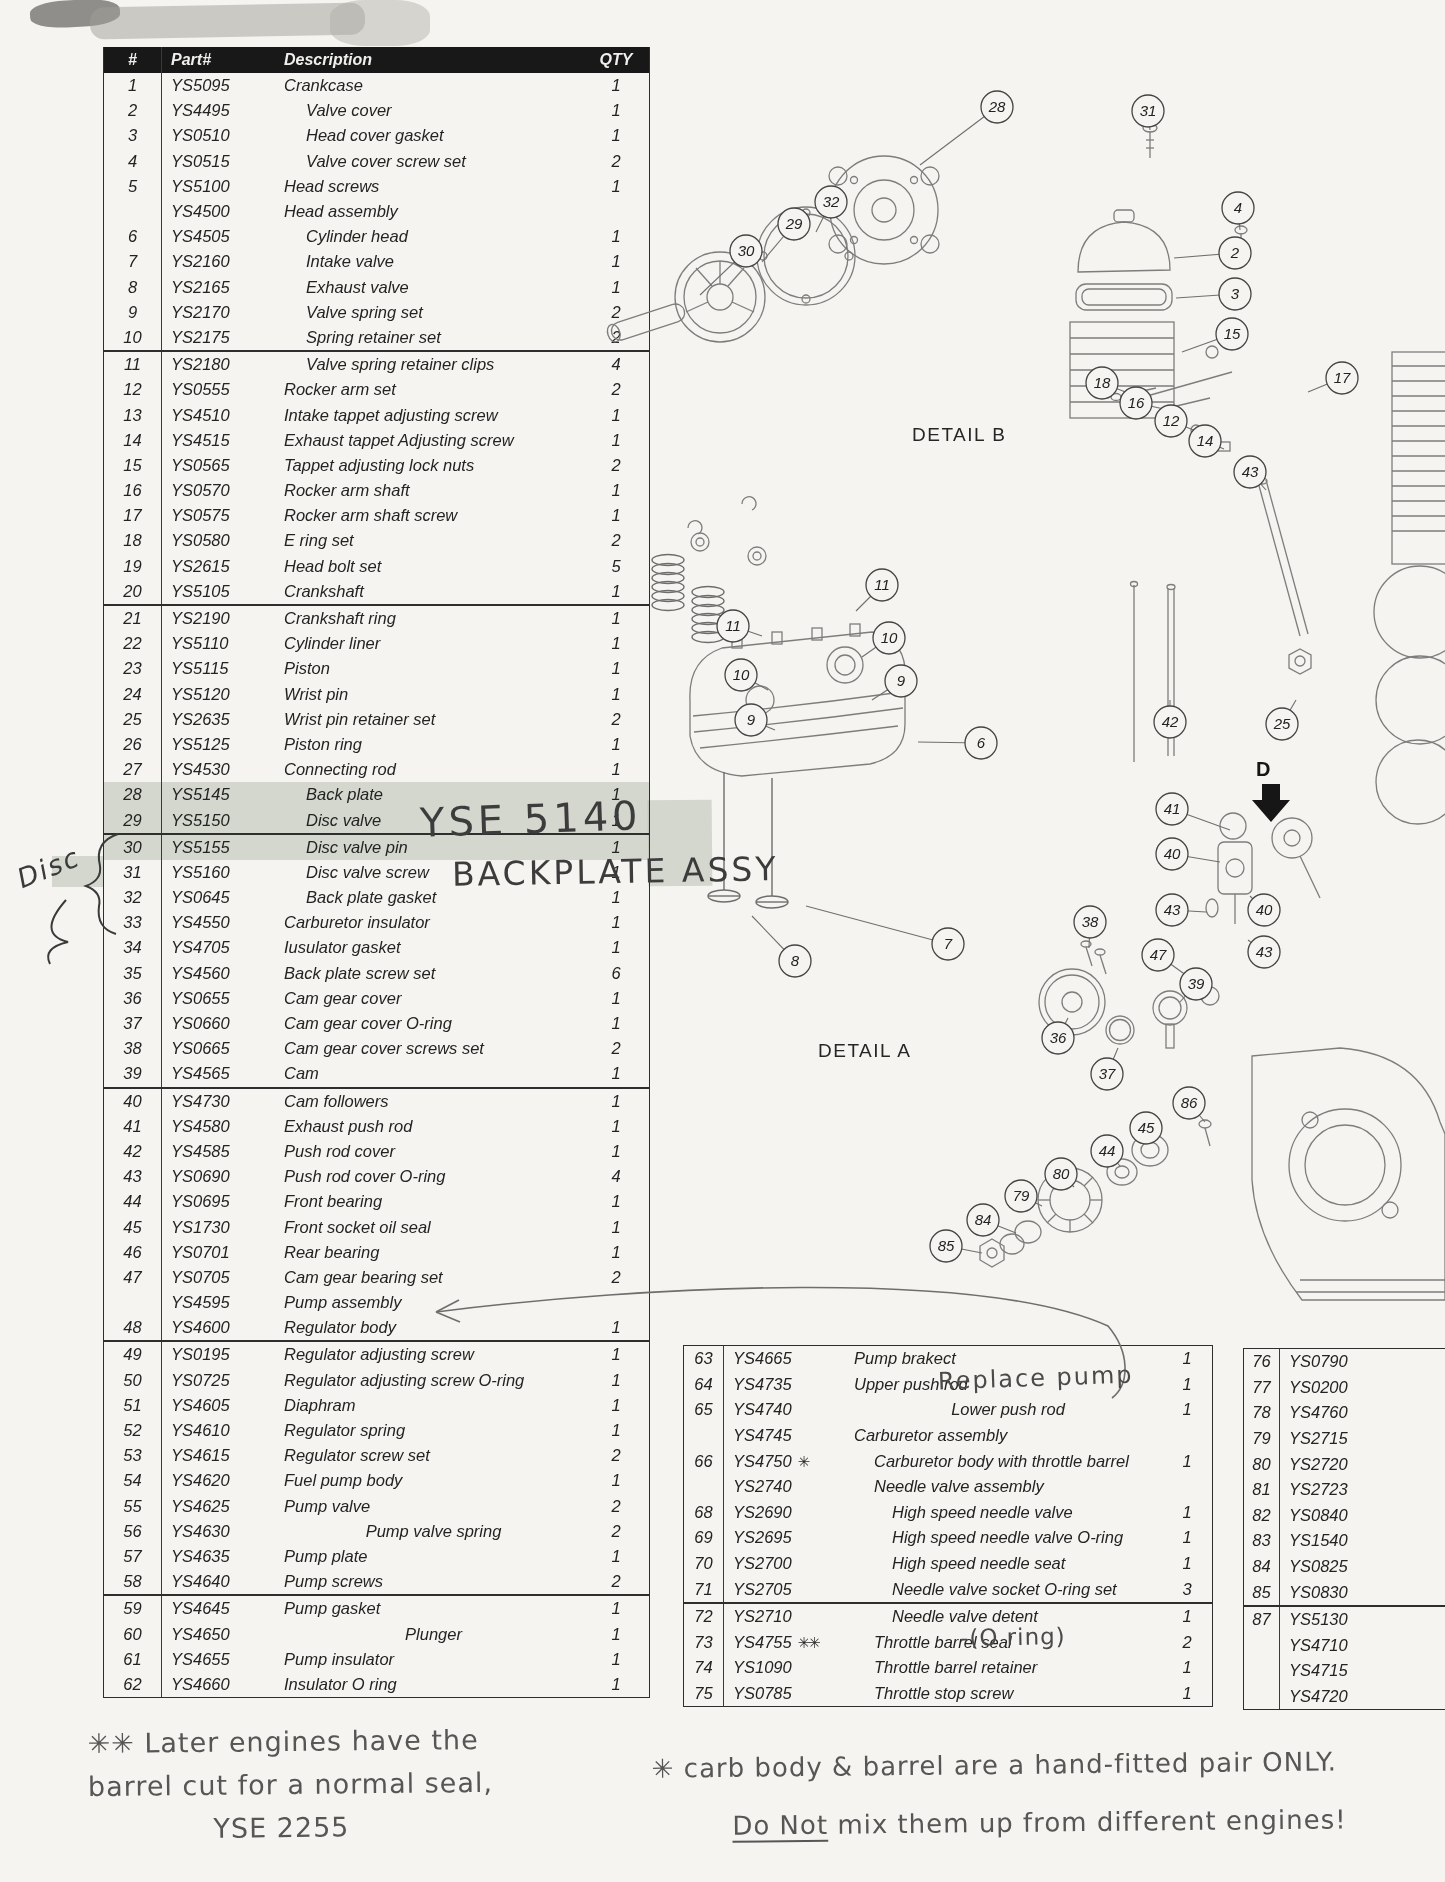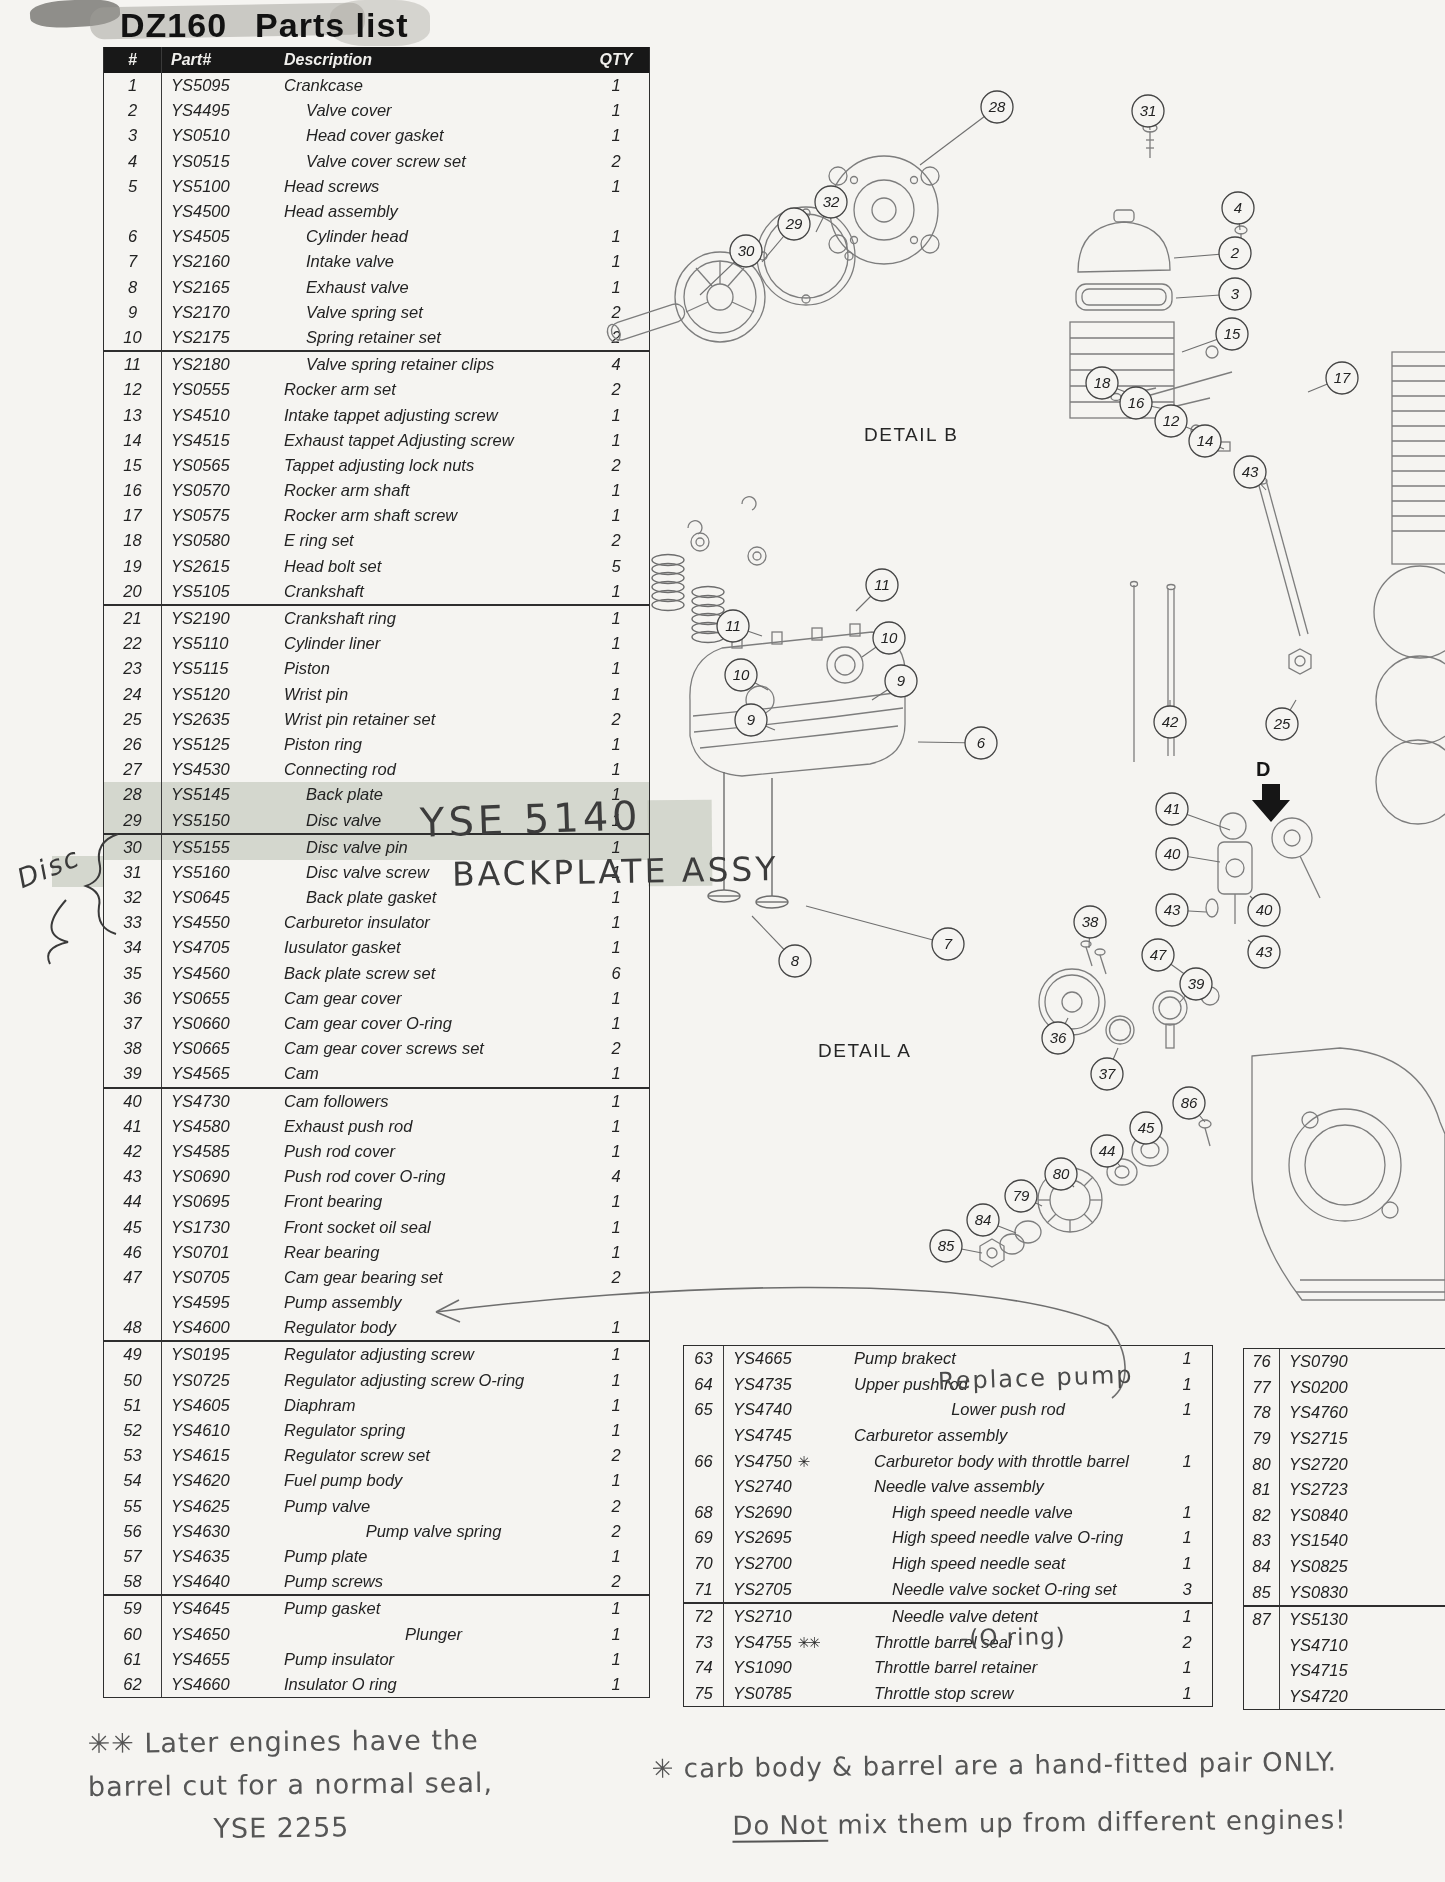--- a/index.html
+++ b/index.html
@@ -37,39 +37,36 @@
   #hw-oring{left:960px;top:1624px;font-size:23px;letter-spacing:1px;transform:rotate(-1deg);}
   #hw-margin{left:16px;top:852px;font-size:27px;font-style:italic;color:#3a3a3a;transform:rotate(-22deg);letter-spacing:2px;}
   .note{position:absolute;font-family:"DejaVu Sans",sans-serif;color:#565656;font-size:27px;letter-spacing:1px;line-height:43px;transform:rotate(-0.6deg);white-space:nowrap;}
   #note-left{left:88px;top:1720px;}
   #note-left .l3{padding-left:125px;}
   #note-right{left:652px;top:1736px;font-size:26px;line-height:58px;}
   #note-right .l2{padding-left:80px;}
   #note-right .u{text-decoration:underline;text-underline-offset:6px;}
   
   .detail-label{position:absolute;font-size:19px;letter-spacing:1.5px;color:#262626;}
-  #detail-b{left:864px;top:424px;}
+  #detail-b{left:912px;top:424px;}
   #detail-a{left:818px;top:1040px;}
   #d-label{position:absolute;left:1256px;top:758px;font-size:20px;font-weight:bold;color:#161616;}
   
   .hlband{position:absolute;background:rgba(168,173,158,0.42);pointer-events:none;}
   svg#overlay{position:absolute;left:0;top:0;pointer-events:none;}
 </style>
 </head>
 <body>
 
 <div id="page">
 
   <div class="smudge" style="left:30px;top:0;width:90px;height:27px;background:#8f8e8a;border-radius:40%;transform:rotate(-3deg);"></div>
   <div class="smudge" style="left:90px;top:5px;width:275px;height:32px;background:rgba(160,158,152,0.5);border-radius:14px;transform:rotate(-1deg);"></div>
   <div class="smudge" style="left:330px;top:0;width:100px;height:46px;background:rgba(175,173,167,0.45);border-radius:35%;"></div>
 
-  <div id="title">
-    <span>DZ160</span><span class="gap"></span><span>Parts list</span>
-  </div>
 
   <div class="hlband" style="left:648px;top:800px;width:64px;height:86px;transform:rotate(-0.5deg);"></div>
   <div class="hlband" style="left:52px;top:856px;width:52px;height:31px;"></div>
 
   <div id="main-table" class="ptable">
     <div class="hdr">
       <span class="cnum vline">#</span>
       <span class="cpart">Part#</span>
       <span class="cdesc">Description</span>
       <span class="cqty">QTY</span>

